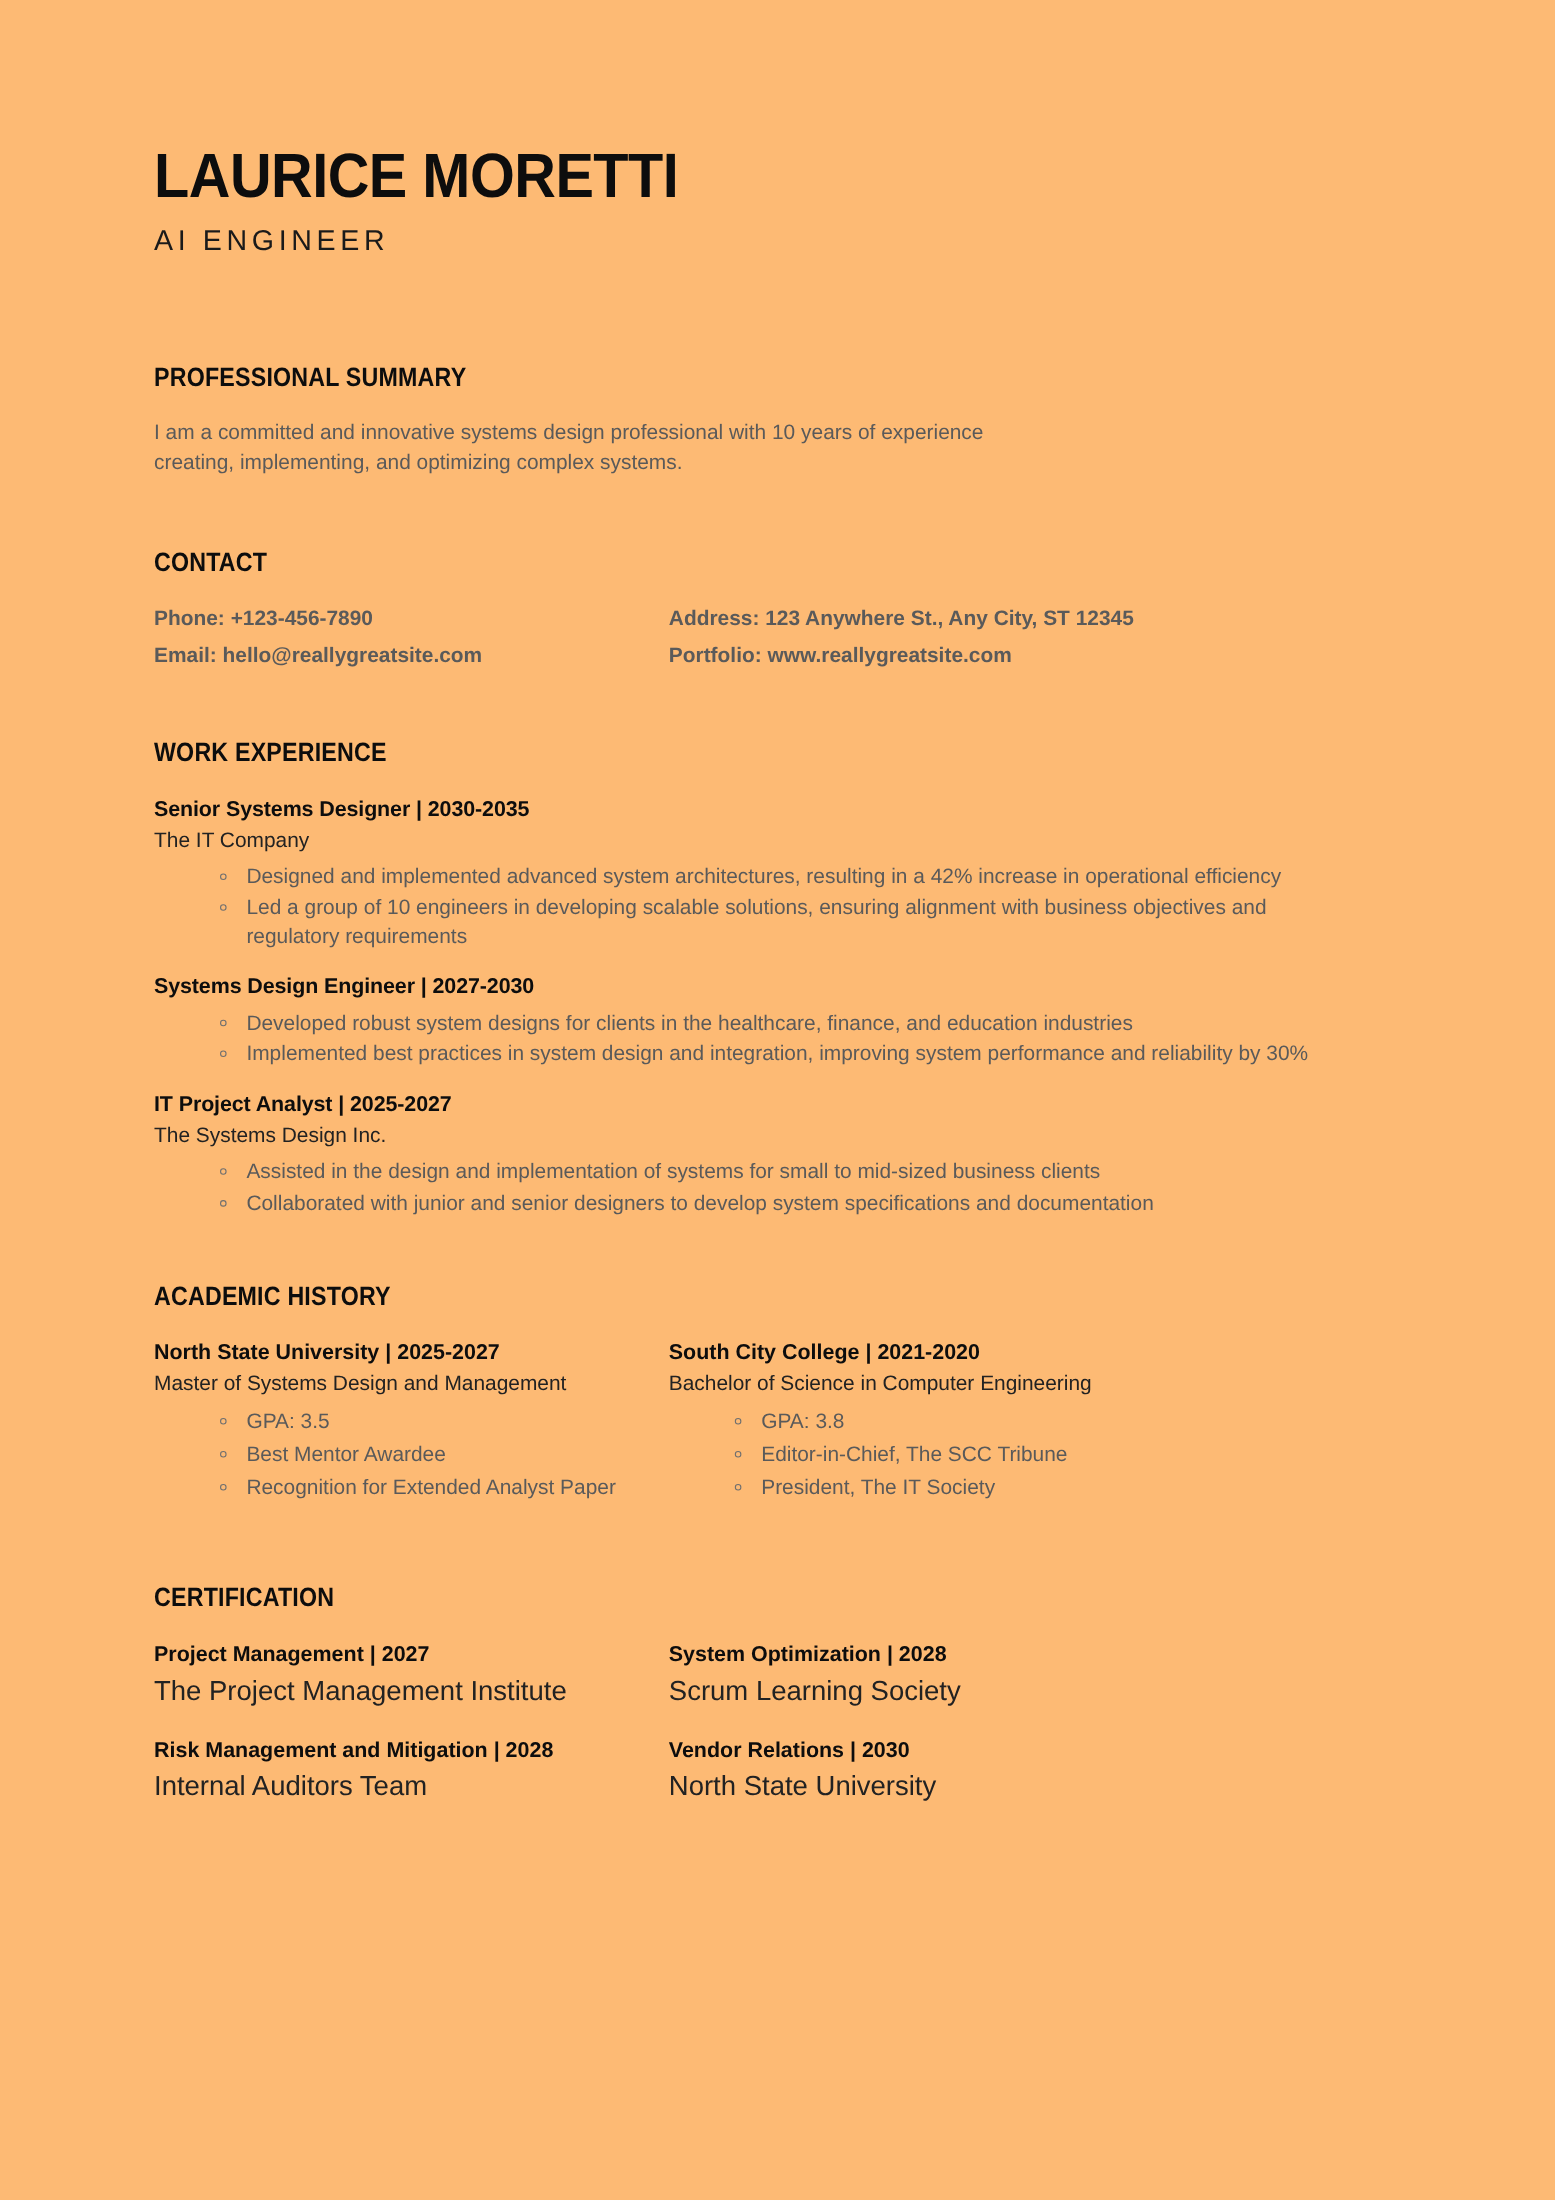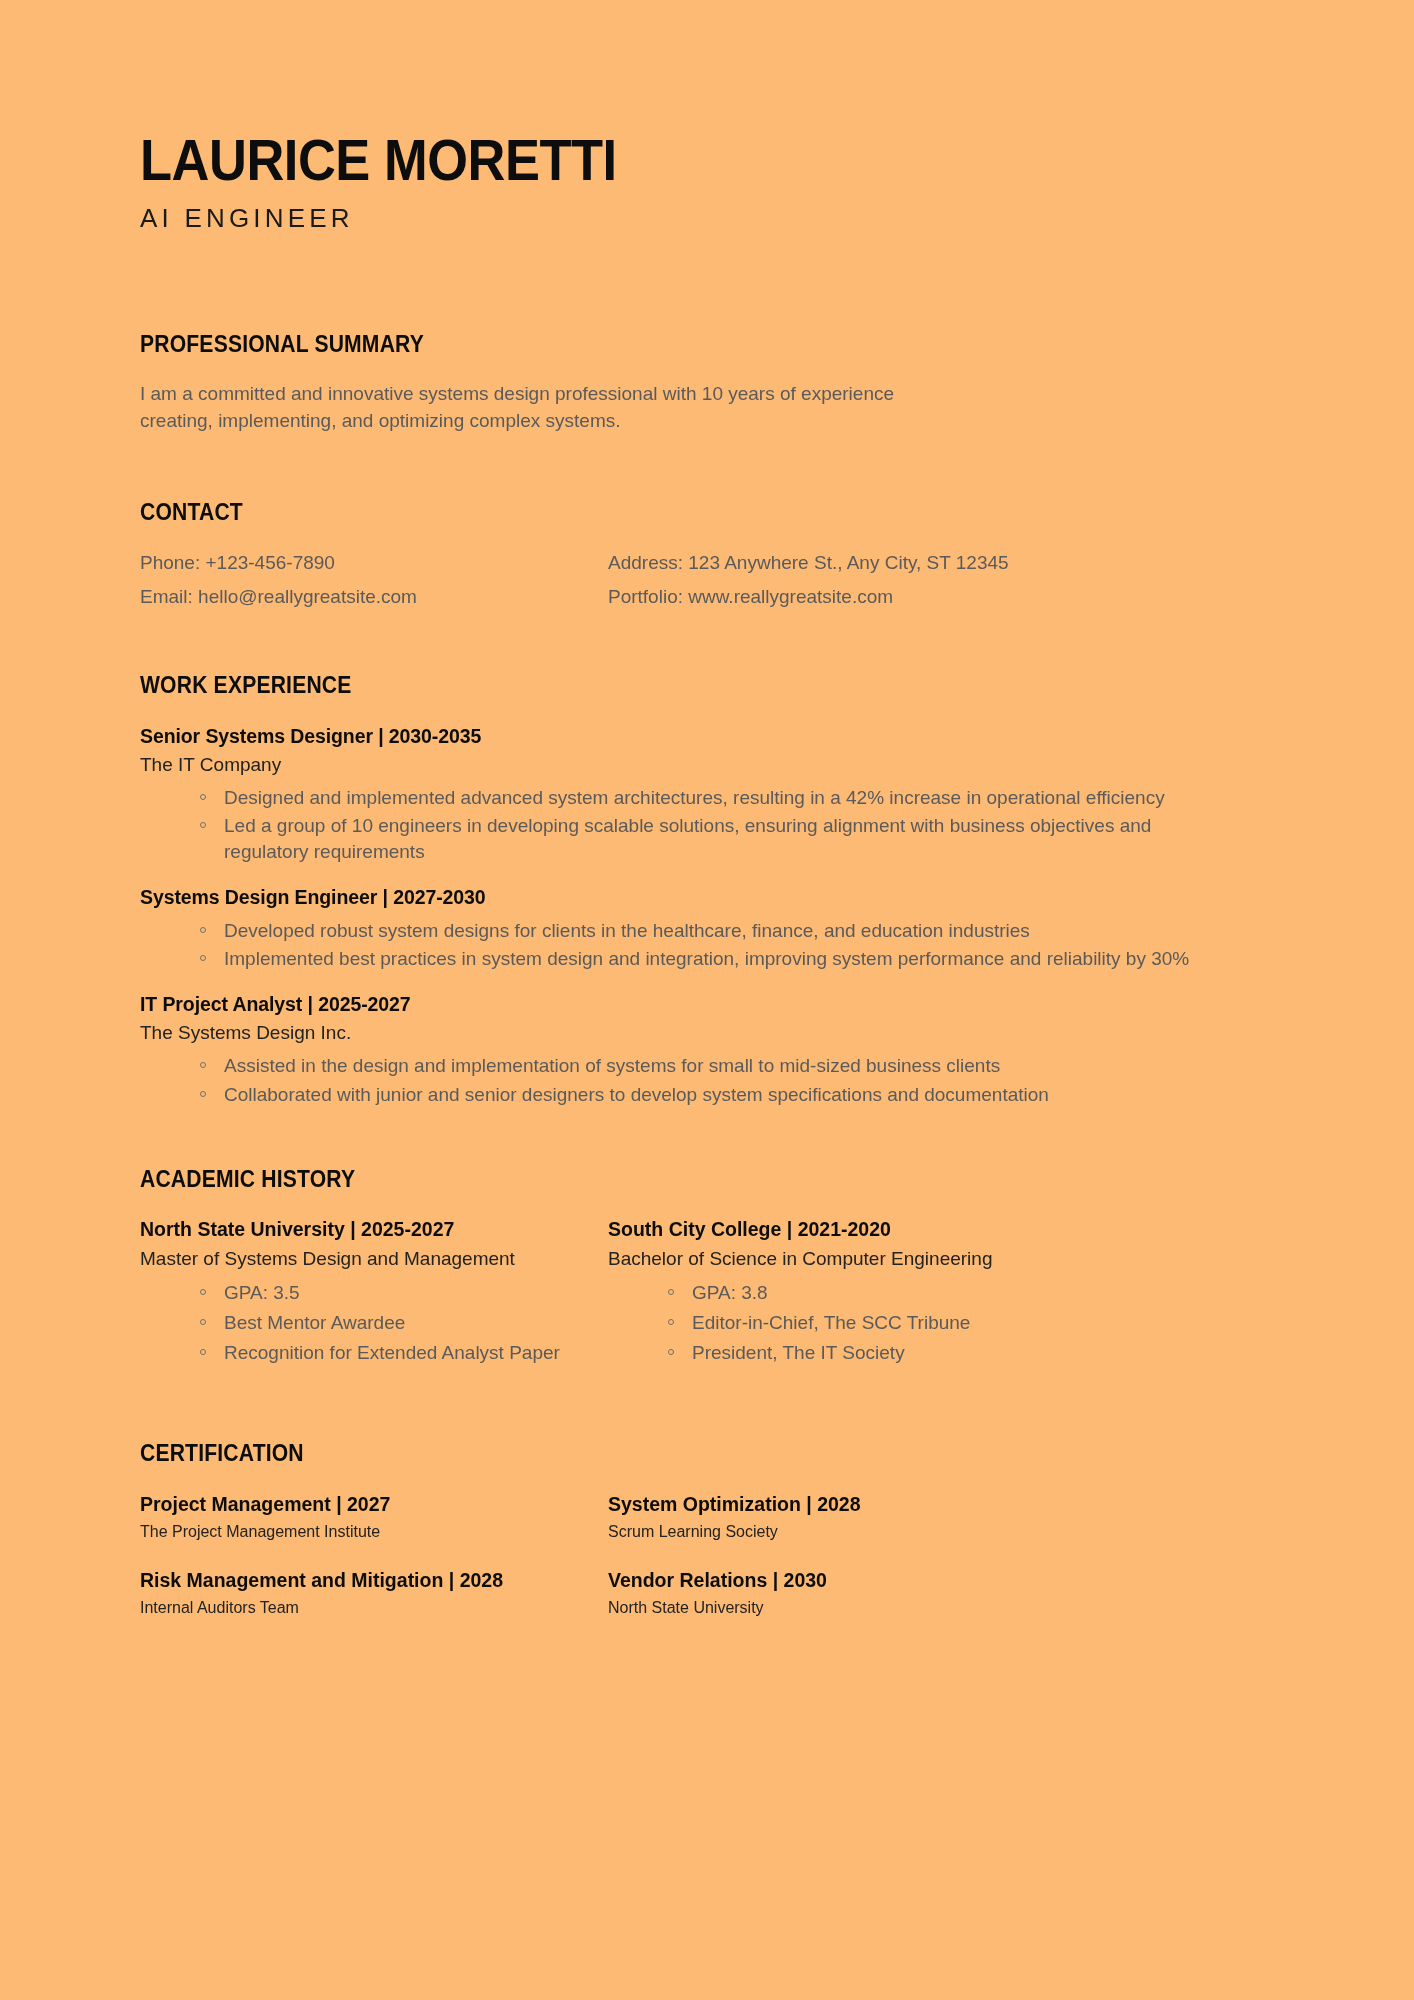--- a/index.html
+++ b/index.html
@@ -71,21 +71,21 @@
     margin: 23px 0 0 0;
     max-width: 830px;
     font-weight: 400;
   }
 
   .contact-wrap { margin-top: 63px; }
   .contact-grid {
     display: flex;
     margin-top: 23px;
   }
-  .contact-col { width: 468px; }
+  .contact-col { width: 468px; font-weight: bold; }
   .contact-line {
     font-size: 19px;
     line-height: 1.45;
     color: #5a5a5a;
     margin: 0 0 7px 0;
   }
 
   
   .work-wrap { margin-top: 53px; }
   .job { margin-top: 22px; }
@@ -179,21 +179,21 @@
   .cert-grid { display: flex; margin-top: 26px; flex-wrap: wrap; }
   .cert-item { width: 468px; margin-bottom: 28px; box-sizing: border-box; }
   .cert-name {
     font-family: "Liberation Sans", sans-serif;
     font-weight: 700;
     font-size: 19.5px;
     color: #0d0d0d;
     margin: 0;
   }
   .cert-org {
-    font-size: 16px;
+    font-size: 25px;
     color: #222;
     margin: 7px 0 0 0;
   }
 </style>
 </head>
 <body>
 
 <div class="page">
   <div class="inner">
 

